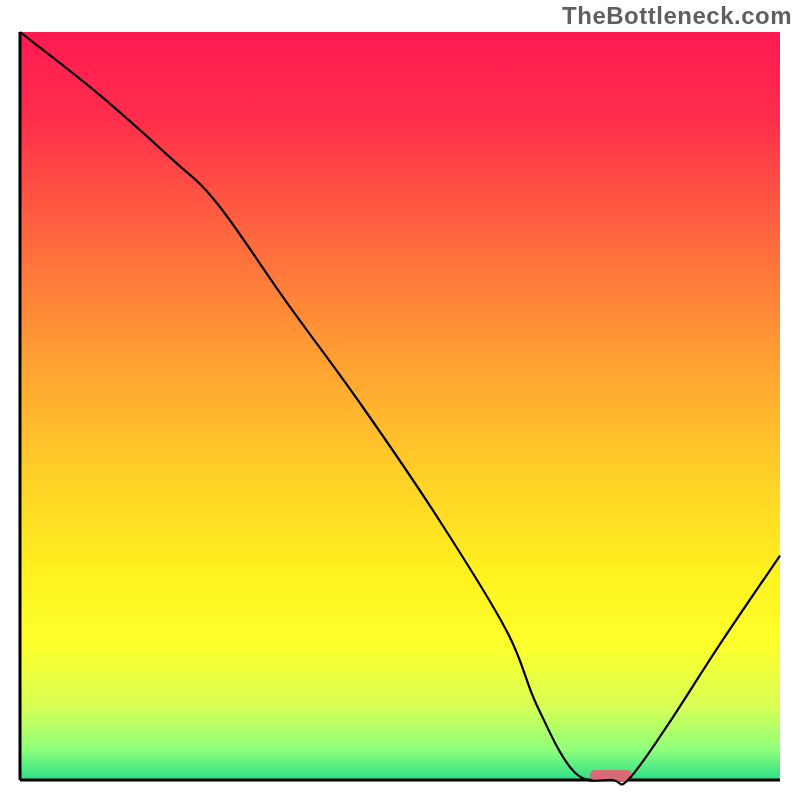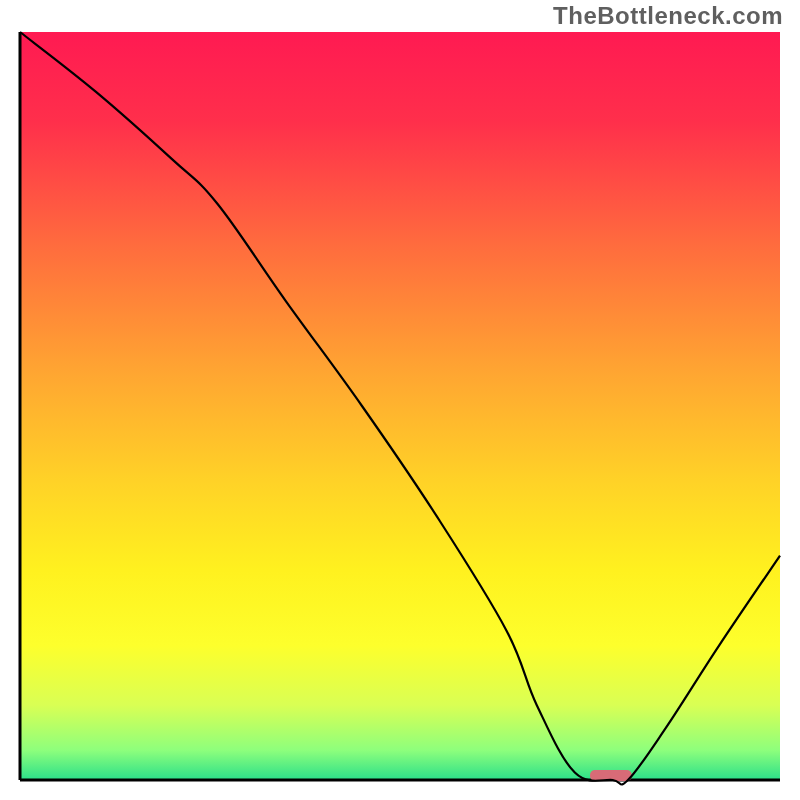--- a/index.html
+++ b/index.html
@@ -11,21 +11,21 @@
     font-family: Arial, Helvetica, sans-serif;
   }
   .container {
     position: relative;
     width: 800px;
     height: 800px;
   }
   .watermark {
     position: absolute;
     top: 2px;
-    right: 17px;
+    right: 8px;
     font-size: 24px;
     font-weight: 600;
     color: #5f5f5f;
     letter-spacing: 0.5px;
     z-index: 10;
   }
   .plot-wrap {
     position: absolute;
     left: 12px;
     top: 28px;

